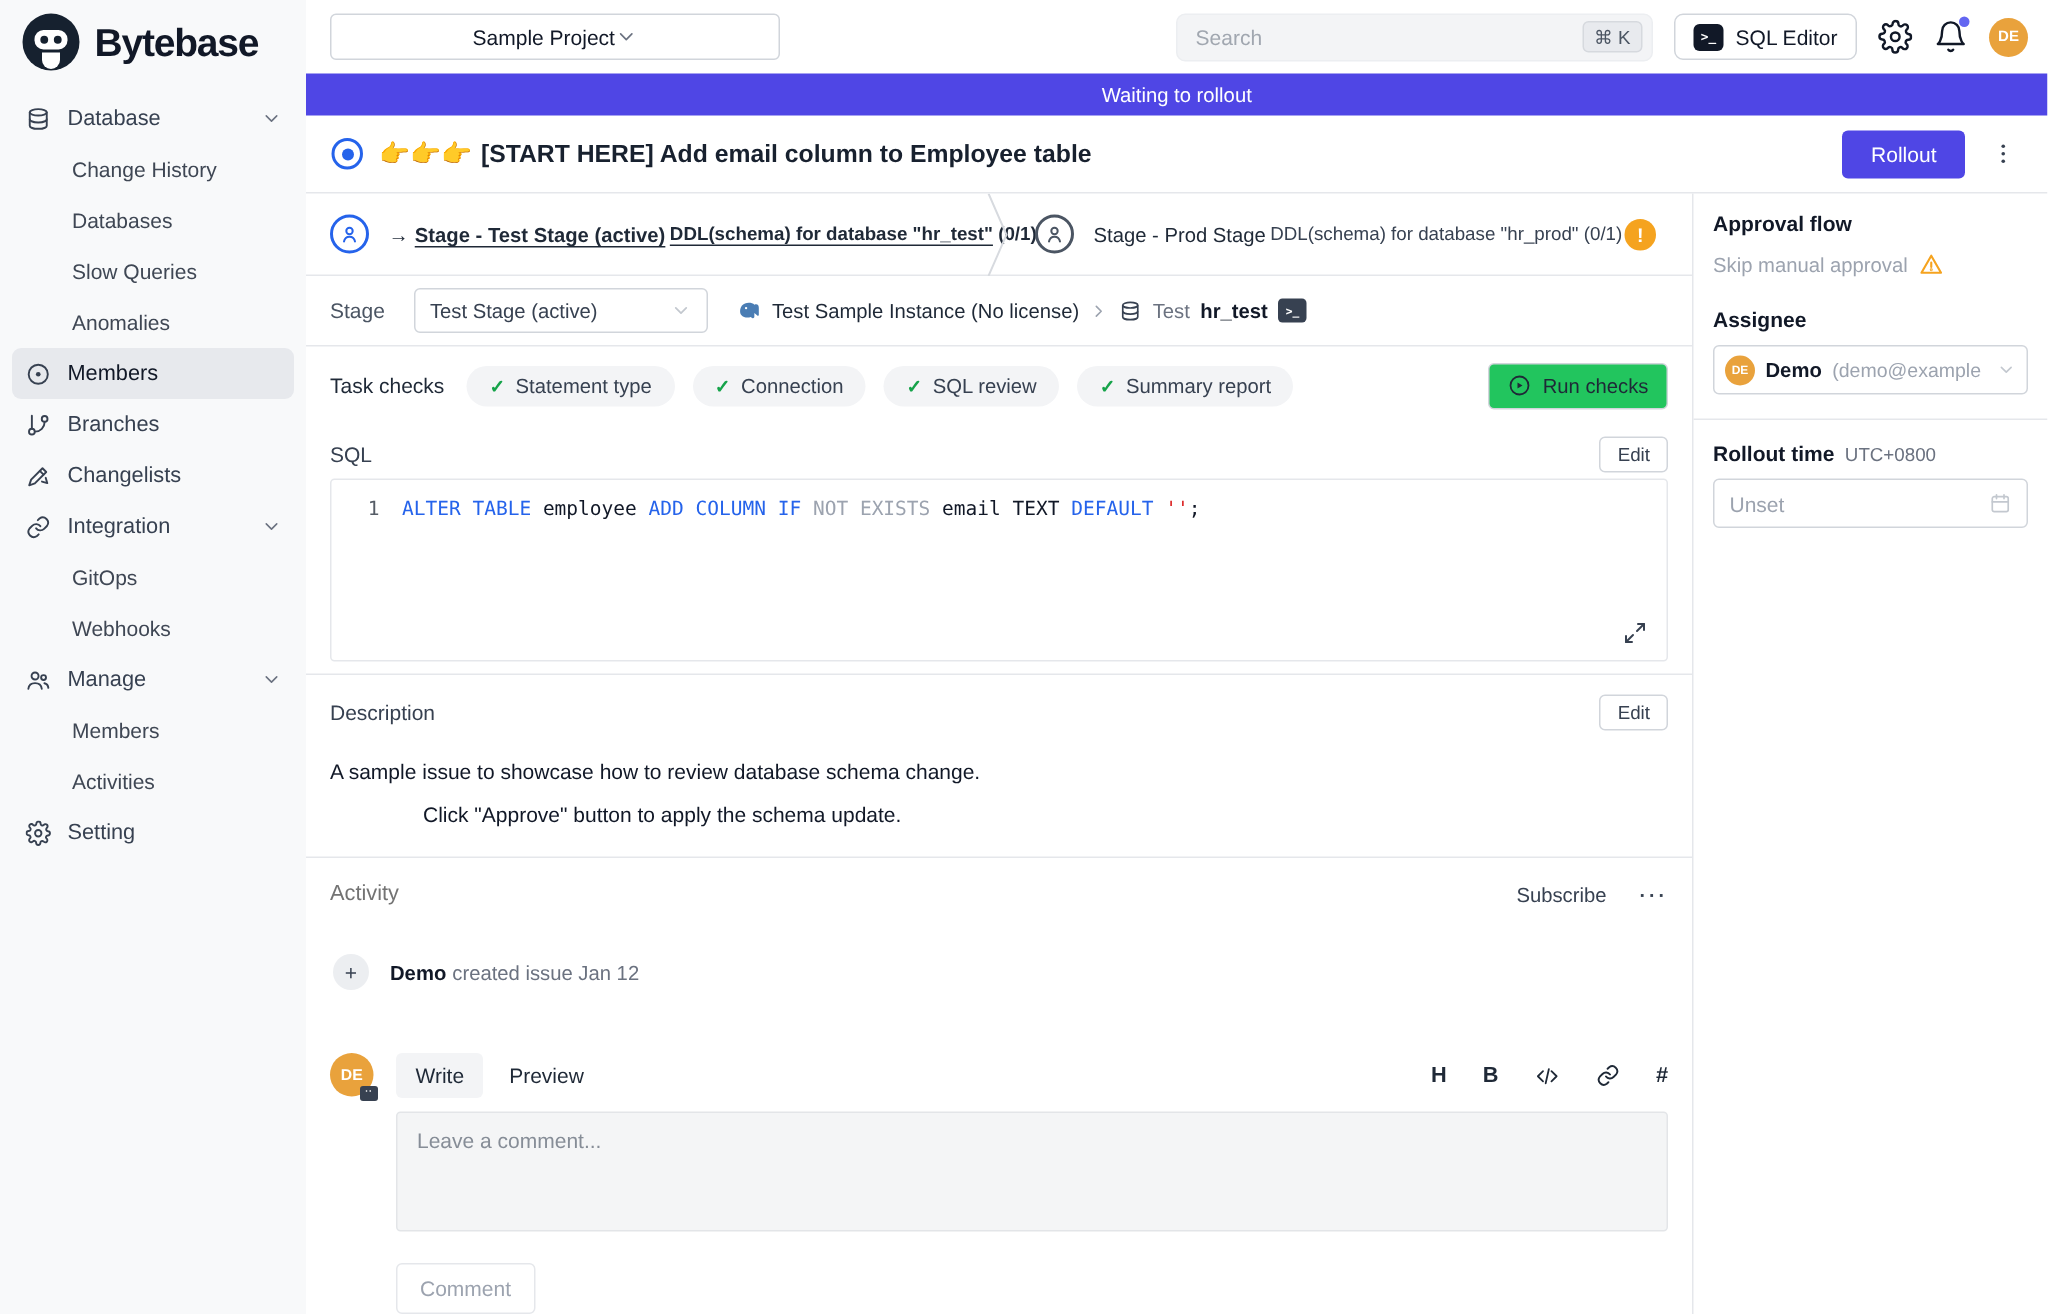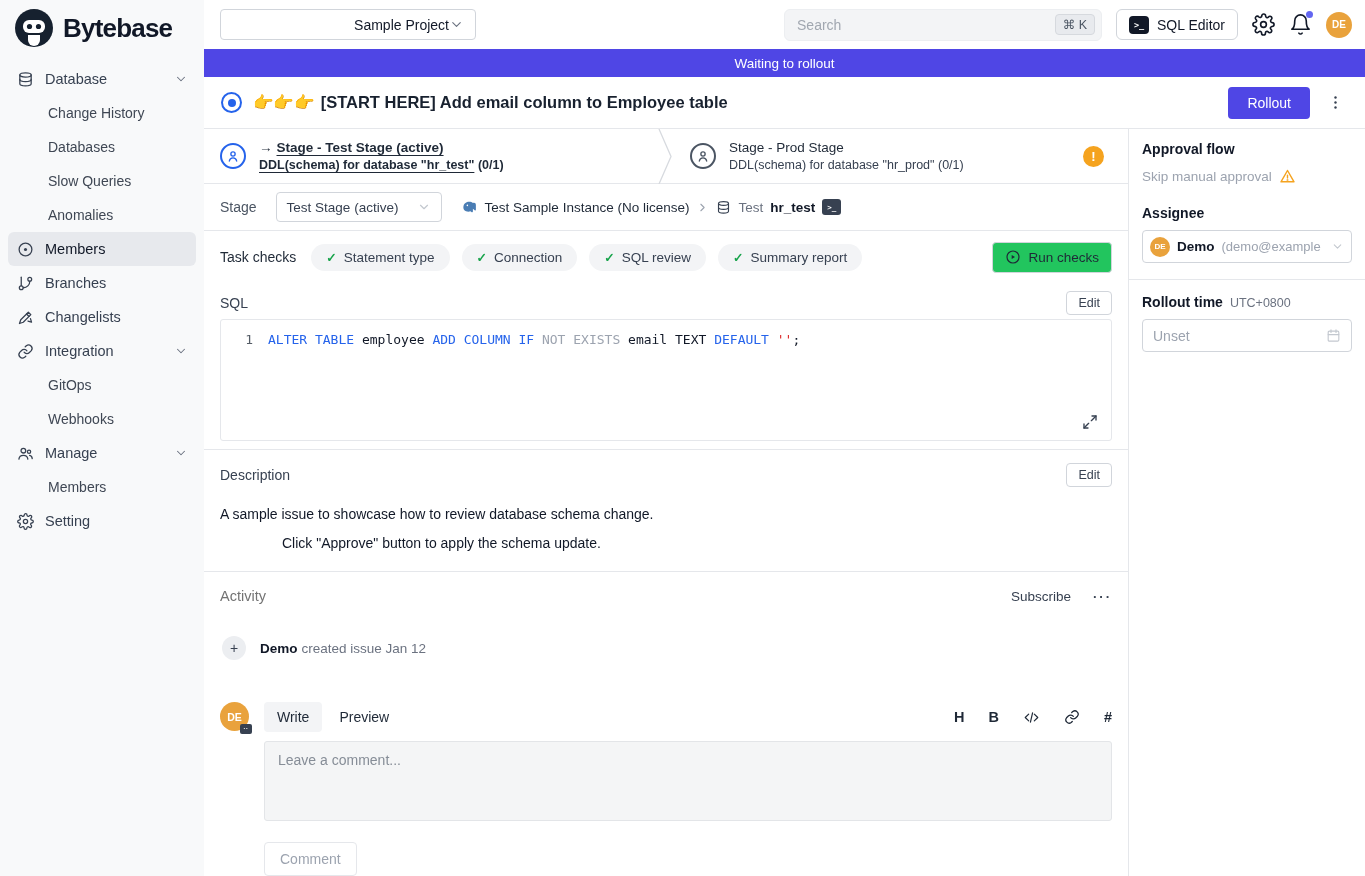--- a/index.html
+++ b/index.html
@@ -16,21 +16,21 @@
   .nav-item{display:flex;align-items:center;gap:11px;height:34px;padding:0 8px;border-radius:6px;font-size:14.5px;color:#374151;cursor:pointer;white-space:nowrap}
   .nav-item.level1{padding-left:40px;font-size:14px;color:#3f4754}
   .nav-item.selected{background:#e7e9ed;color:#111827;font-weight:500}
   .nav-icon{width:18px;height:18px;color:#374151;display:flex;align-items:center;justify-content:center;flex-shrink:0}
   .nav-chev{margin-left:auto;color:#6b7280;display:flex}
 
   
   .main{flex:1;display:flex;flex-direction:column;min-width:0}
 
   .topbar{height:49px;display:flex;align-items:center;padding:0 13px 0 16px;gap:14px;background:#fff}
-  .project-select{width:256px;height:31px;border:1px solid #d1d5db;border-radius:4px;display:flex;align-items:center;justify-content:flex-end;padding:0 11px;font-size:14px;color:#111827;background:#fff;cursor:pointer}
+  .project-select{width:300px;height:31px;border:1px solid #d1d5db;border-radius:4px;display:flex;align-items:center;justify-content:center;padding:0 11px;font-size:14px;color:#111827;background:#fff;cursor:pointer}
   .spacer{flex:1}
   .search{width:318px;height:32px;background:#f3f4f6;border:1px solid #eceef1;border-radius:6px;display:flex;align-items:center;padding:0 6px 0 12px;gap:8px}
   .search input{border:none;outline:none;background:transparent;flex:1;font-size:14px;color:#1f2937;font-family:"Liberation Sans",sans-serif}
   .search input::placeholder{color:#a1a7b0}
   .kbd{background:#e8eaee;border:1px solid #d6d9de;border-radius:4px;font-size:12.5px;color:#4b5563;padding:2px 7px;white-space:nowrap}
   .sqled-btn{height:31px;border:1px solid #d1d5db;border-radius:6px;display:flex;align-items:center;gap:8px;padding:0 12px;background:#fff;font-size:14px;font-weight:500;color:#111827;cursor:pointer;font-family:"Liberation Sans",sans-serif}
   .term-ic{width:20px;height:18px;background:#111827;border-radius:4px;color:#fff;font-size:8.5px;font-weight:700;display:flex;align-items:center;justify-content:center;font-family:"DejaVu Sans Mono",monospace}
   .top-ic{color:#111827;cursor:pointer;position:relative;display:flex}
   .noti-dot{position:absolute;top:-2px;right:-1px;width:7px;height:7px;border-radius:50%;background:#6366f1}
   .avatar{width:26px;height:26px;border-radius:50%;background:#e9a23c;color:#fff;font-size:10px;font-weight:700;display:flex;align-items:center;justify-content:center;cursor:pointer}
@@ -48,35 +48,35 @@
   .content{flex:1;display:flex;min-height:0}
   .maincol{flex:1;min-width:0;display:flex;flex-direction:column;overflow:hidden}
   .rightpanel{width:237px;flex-shrink:0;border-left:1px solid #e5e7eb;padding:12px 13px}
 
   
   .pipeline{height:55px;border-bottom:1px solid #e5e7eb;display:flex;align-items:stretch;position:relative}
   .stage-card{flex:1;display:flex;align-items:center;gap:13px;padding:0 16px;cursor:pointer;min-width:0}
   .stage-ic{width:26px;height:26px;border-radius:50%;border:2px solid;display:flex;align-items:center;justify-content:center;flex-shrink:0}
   .stage-ic.blue{border-color:#2563eb;color:#2563eb}
   .stage-ic.gray{border-color:#4b5563;color:#4b5563}
-  .stage-lines{display:flex;flex-direction:column;gap:3px;min-width:0}
+  .stage-lines{display:flex;flex-direction:row;gap:3px;min-width:0}
   .stage-name{font-size:13.5px;color:#1f2937;white-space:nowrap}
   .stage-task{font-size:12.5px;color:#1f2937;white-space:nowrap}
   .card-active .stage-name,.card-active .stage-task{font-weight:700}
   .card-idle .stage-name{font-weight:500}
   .card-idle .stage-task{color:#374151}
   .u{text-decoration:underline;text-underline-offset:3px}
   .arrow{font-weight:700;margin-right:4px}
   .stage-divider{align-self:stretch;flex-shrink:0;color:#d7dadf}
   .attention{position:absolute;right:24px;top:17px;width:21px;height:21px;border-radius:50%;background:#f5a31f;color:#fff;font-size:13px;font-weight:700;display:flex;align-items:center;justify-content:center}
 
   
   .stage-row{height:47px;display:flex;align-items:center;gap:19px;padding:0 16px;border-bottom:1px solid #e5e7eb}
   .stage-row-label{font-size:14px;color:#4b5563}
-  .stage-select{width:166px;height:30px;border:1px solid #d1d5db;border-radius:4px;display:flex;align-items:center;justify-content:space-between;padding:0 10px;font-size:13.5px;color:#374151;cursor:pointer}
+  .stage-select{width:196px;height:30px;border:1px solid #d1d5db;border-radius:4px;display:flex;align-items:center;justify-content:space-between;padding:0 10px;font-size:13.5px;color:#374151;cursor:pointer}
   .crumb{display:flex;align-items:center;gap:7px;font-size:13.5px;min-width:0}
   .crumb .inst{color:#1f2937;font-weight:500}
   .crumb .sep{color:#9ca3af;display:flex}
   .crumb .env{color:#6b7280}
   .crumb .dbname{color:#111827;font-weight:600}
   .mini-term{width:19px;height:16px;background:#374151;border-radius:3px;color:#fff;font-size:7.5px;font-weight:700;display:flex;align-items:center;justify-content:center;font-family:"DejaVu Sans Mono",monospace;cursor:pointer}
 
   
   .checks-row{height:52px;display:flex;align-items:center;gap:15px;padding:0 16px}
   .checks-label{font-size:14px;font-weight:500;color:#1f2937}
@@ -247,20 +247,23 @@
         </span>
         <span class="nav-label">Manage</span>
         <span class="nav-chev">
           <svg width="14" height="14" viewBox="0 0 24 24" fill="none" stroke="currentColor" stroke-width="1.8" stroke-linecap="round" stroke-linejoin="round">
             <polyline points="6 9 12 15 18 9"></polyline>
           </svg>
         </span>
       </div>
       <div class="nav-item level1">
         <span class="nav-label">Members</span>
+      </div>
+      <div class="nav-item level1">
+        <span class="nav-label">Activities</span>
       </div>
       <div class="nav-item">
         <span class="nav-icon">
           <svg width="17" height="17" viewBox="0 0 24 24" fill="none" stroke="currentColor" stroke-width="1.8" stroke-linecap="round" stroke-linejoin="round">
             <circle cx="12" cy="12" r="3"></circle>
             <path d="M19.4 15a1.7 1.7 0 0 0 .3 1.9l.1.1a2 2 0 1 1-2.8 2.8l-.1-.1a1.7 1.7 0 0 0-1.9-.3 1.7 1.7 0 0 0-1 1.5V21a2 2 0 1 1-4 0v-.1a1.7 1.7 0 0 0-1-1.6 1.7 1.7 0 0 0-1.9.3l-.1.1a2 2 0 1 1-2.8-2.8l.1-.1a1.7 1.7 0 0 0 .3-1.9 1.7 1.7 0 0 0-1.5-1H3a2 2 0 1 1 0-4h.1a1.7 1.7 0 0 0 1.6-1 1.7 1.7 0 0 0-.3-1.9l-.1-.1a2 2 0 1 1 2.8-2.8l.1.1a1.7 1.7 0 0 0 1.9.3h.1a1.7 1.7 0 0 0 1-1.5V3a2 2 0 1 1 4 0v.1a1.7 1.7 0 0 0 1 1.5 1.7 1.7 0 0 0 1.9-.3l.1-.1a2 2 0 1 1 2.8 2.8l-.1.1a1.7 1.7 0 0 0-.3 1.9v.1a1.7 1.7 0 0 0 1.5 1H21a2 2 0 1 1 0 4h-.1a1.7 1.7 0 0 0-1.5 1z"></path>
           </svg>
         </span>
         <span class="nav-label">Setting</span>
       </div>

